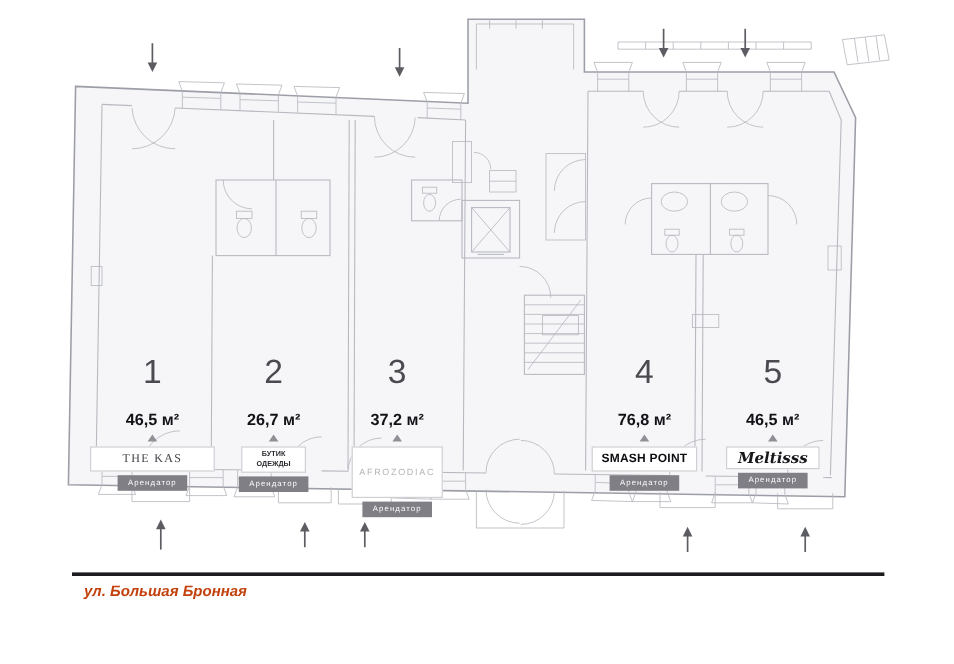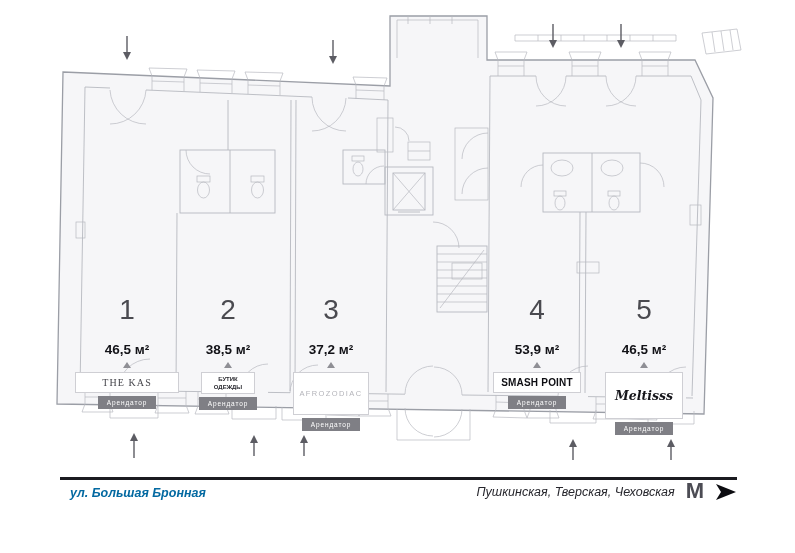--- a/index.html
+++ b/index.html
@@ -28,30 +28,30 @@
     border-left:4.5px solid transparent;border-right:4.5px solid transparent;
     border-bottom:6.5px solid #8f8f95;}
   .tenant-card{
     background:#fff;border:1px solid #cfcfd4;color:#45454b;
     display:flex;align-items:center;justify-content:center;text-align:center;
   }
   .tc-1{font-family:"Liberation Serif",serif;font-size:10px;letter-spacing:1.1px;padding:4px 26px;min-width:48px;}
   .tc-2{font-size:6px;font-weight:700;line-height:1.35;padding:2px 4px;width:44px;color:#2a2a30;}
   .tc-3{font-size:7.5px;letter-spacing:1.4px;padding:16px 5px;color:var(--tenant-muted);}
   .tc-4{font-size:10px;font-weight:800;letter-spacing:0.2px;padding:4px 7px;color:#0d0d12;}
-  .tc-5{font-family:"DejaVu Serif",serif;font-style:italic;font-weight:700;font-size:12.5px;padding:15px 9px;color:#16161b;}
+  .tc-5{font-family:"DejaVu Serif",serif;font-style:italic;font-weight:700;font-size:12.5px;padding:1px 9px;color:#16161b;}
   .badge{
     margin-top:2px;background:var(--badge-bg);color:#ffffff;
     font-size:6.5px;letter-spacing:0.9px;padding:3px 9px;white-space:nowrap;
   }
   
   .footer-bar{position:absolute;left:60px;top:477px;width:677px;height:3px;background:var(--footer-bar);}
   .street{
     position:absolute;left:70px;top:486px;
-    font-style:italic;font-weight:700;font-size:12.5px;color:#0369a1;
+    font-style:italic;font-weight:700;font-size:12.5px;color:#c2410c;
   }
   .metro-cluster{
     position:absolute;right:58px;top:482px;
     display:flex;align-items:center;gap:11px;
   }
   .stations{font-style:italic;font-size:12.5px;color:#26262c;white-space:nowrap;}
   .metro-m{font-size:22px;font-weight:700;color:#4c4c54;line-height:20px;margin-top:-3px;}
   .nav-arrow{display:block;}
 </style>
 </head>
@@ -271,53 +271,46 @@
   <div class="unit-label" style="left:66px;">
     <div class="unit-number">1</div>
     <div class="unit-area">46,5 м²</div>
     <div class="pointer"></div>
     <div class="tenant-card tc-1">THE KAS</div>
     <div class="badge">Арендатор</div>
   </div>
 
   <div class="unit-label" style="left:167px;">
     <div class="unit-number">2</div>
-    <div class="unit-area">38,5 м²</div>
+    <div class="unit-area">26,7 м²</div>
     <div class="pointer"></div>
     <div class="tenant-card tc-2">БУТИК ОДЕЖДЫ</div>
     <div class="badge">Арендатор</div>
   </div>
 
   <div class="unit-label" style="left:270px;">
     <div class="unit-number">3</div>
     <div class="unit-area">37,2 м²</div>
     <div class="pointer"></div>
     <div class="tenant-card tc-3">AFROZODIAC</div>
     <div class="badge">Арендатор</div>
   </div>
 
   <div class="unit-label" style="left:476px;">
     <div class="unit-number">4</div>
-    <div class="unit-area">53,9 м²</div>
+    <div class="unit-area">76,8 м²</div>
     <div class="pointer"></div>
     <div class="tenant-card tc-4">SMASH POINT</div>
     <div class="badge">Арендатор</div>
   </div>
 
   <div class="unit-label" style="left:583px;">
     <div class="unit-number">5</div>
     <div class="unit-area">46,5 м²</div>
     <div class="pointer"></div>
     <div class="tenant-card tc-5">Meltisss</div>
     <div class="badge">Арендатор</div>
   </div>
 
   <div class="footer-bar"></div>
   <div class="street">ул. Большая Бронная</div>
-  <div class="metro-cluster">
-    <span class="stations">Пушкинская, Тверская, Чеховская</span>
-    <span class="metro-m">М</span>
-    <svg class="nav-arrow" width="22" height="20" viewBox="0 0 22 20">
-      <polygon points="1,2 21,10 1,18 6,10" fill="#0c0c10"></polygon>
-    </svg>
-  </div>
 
 </div>
 
 </body></html>

